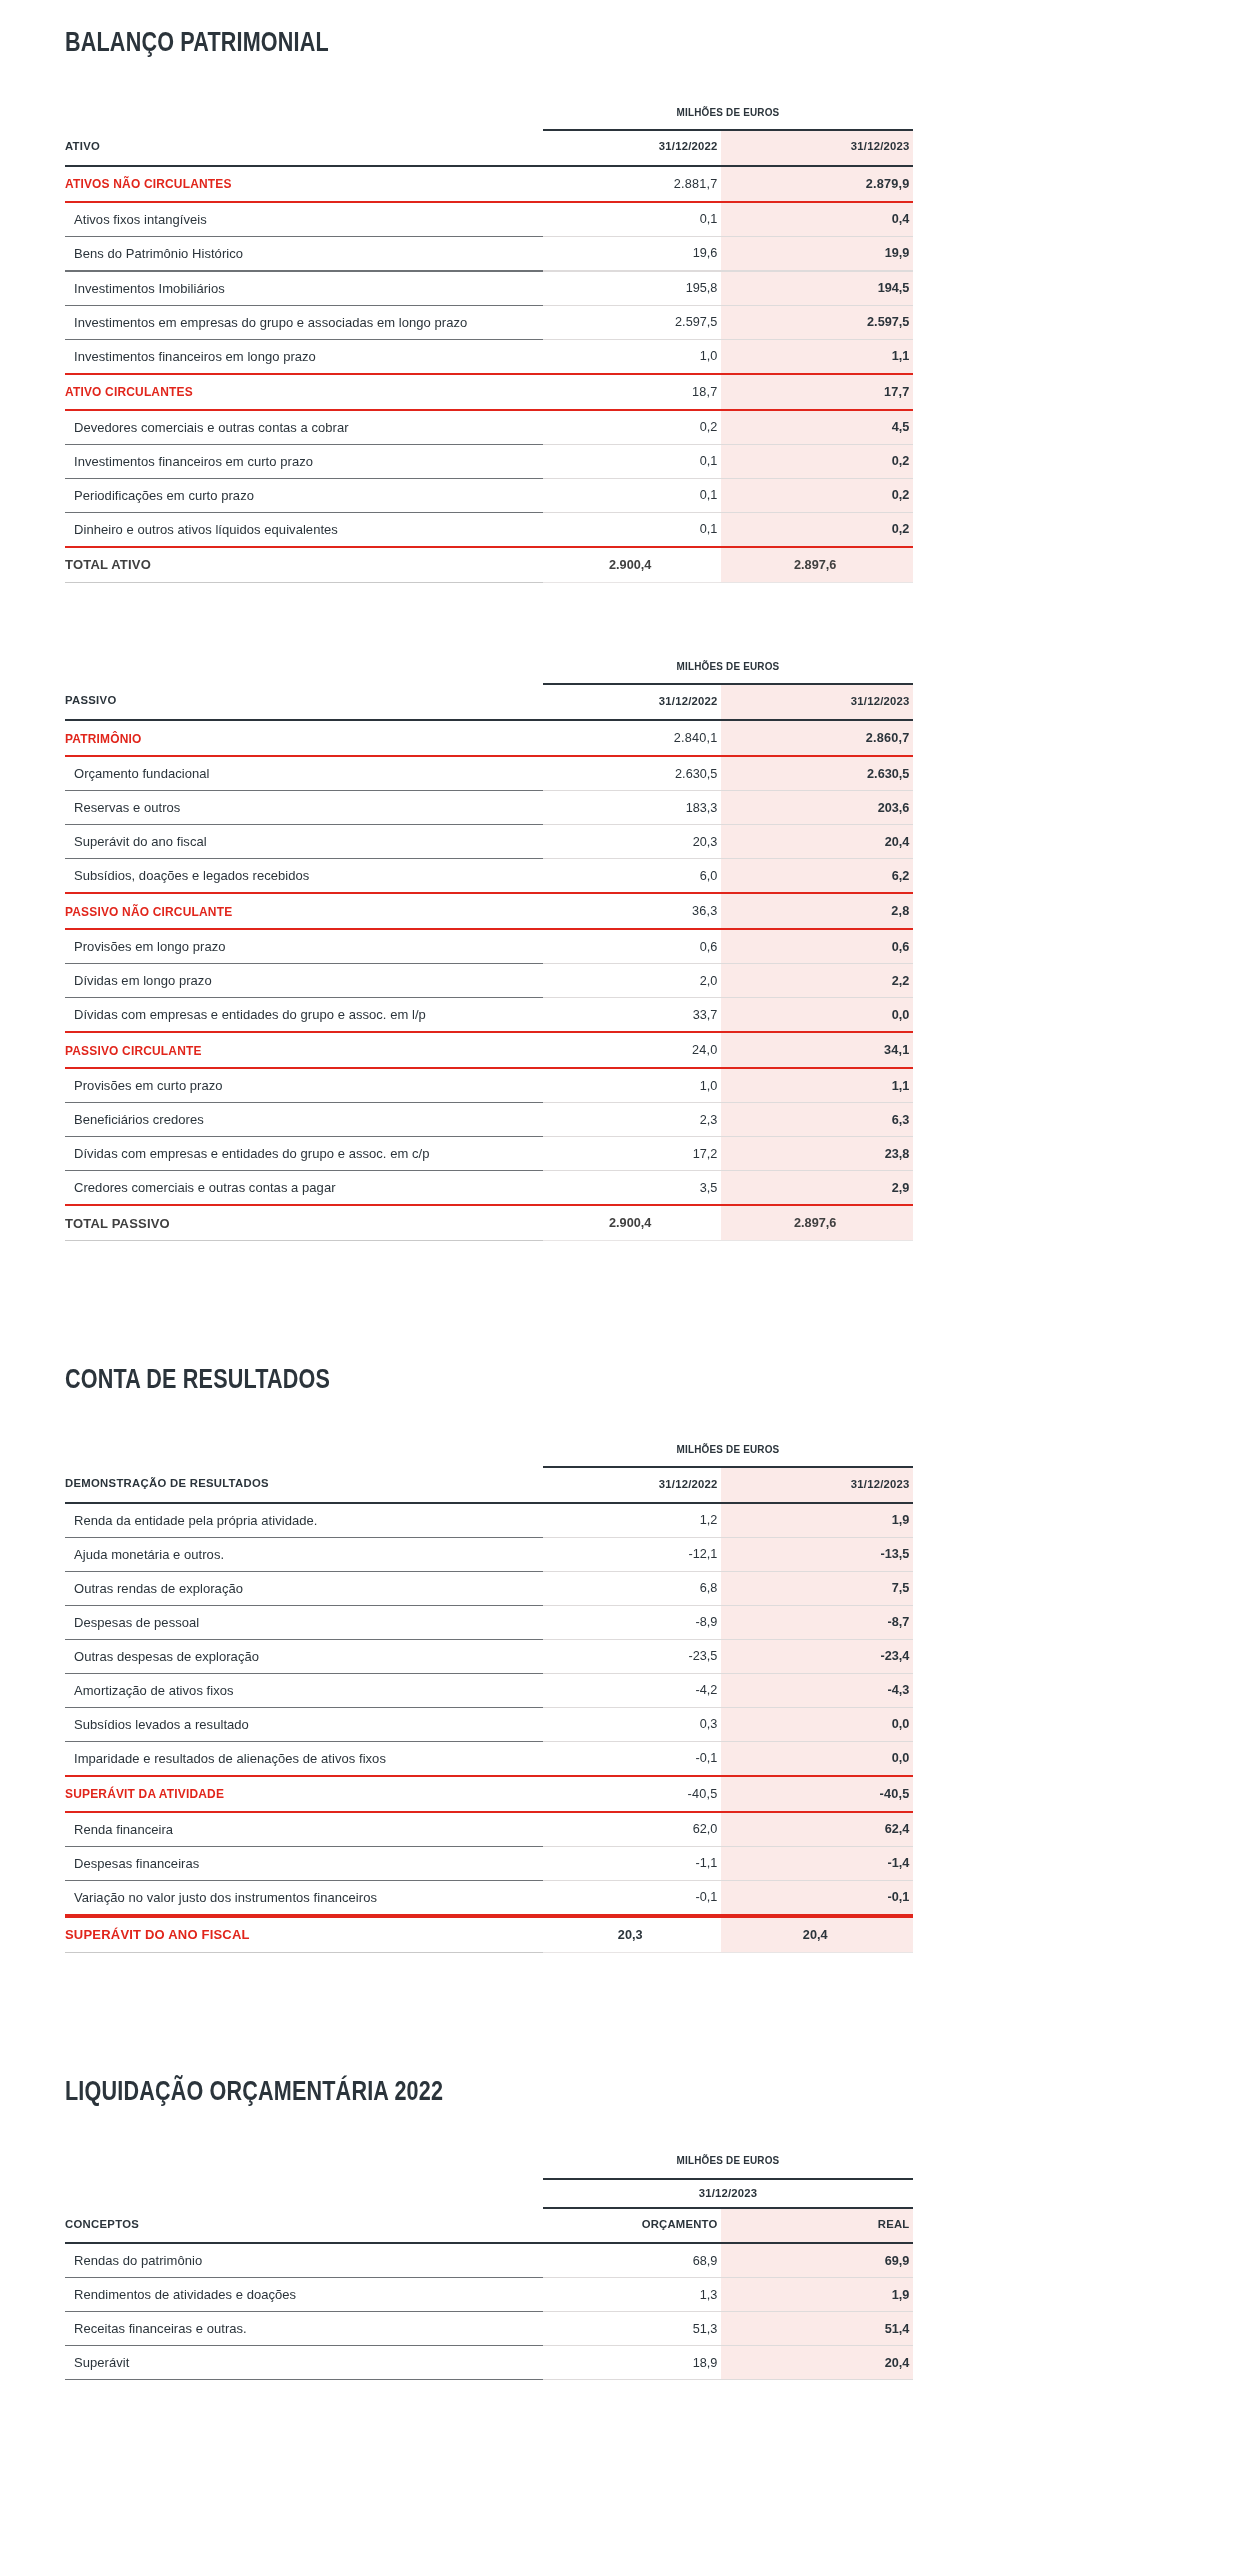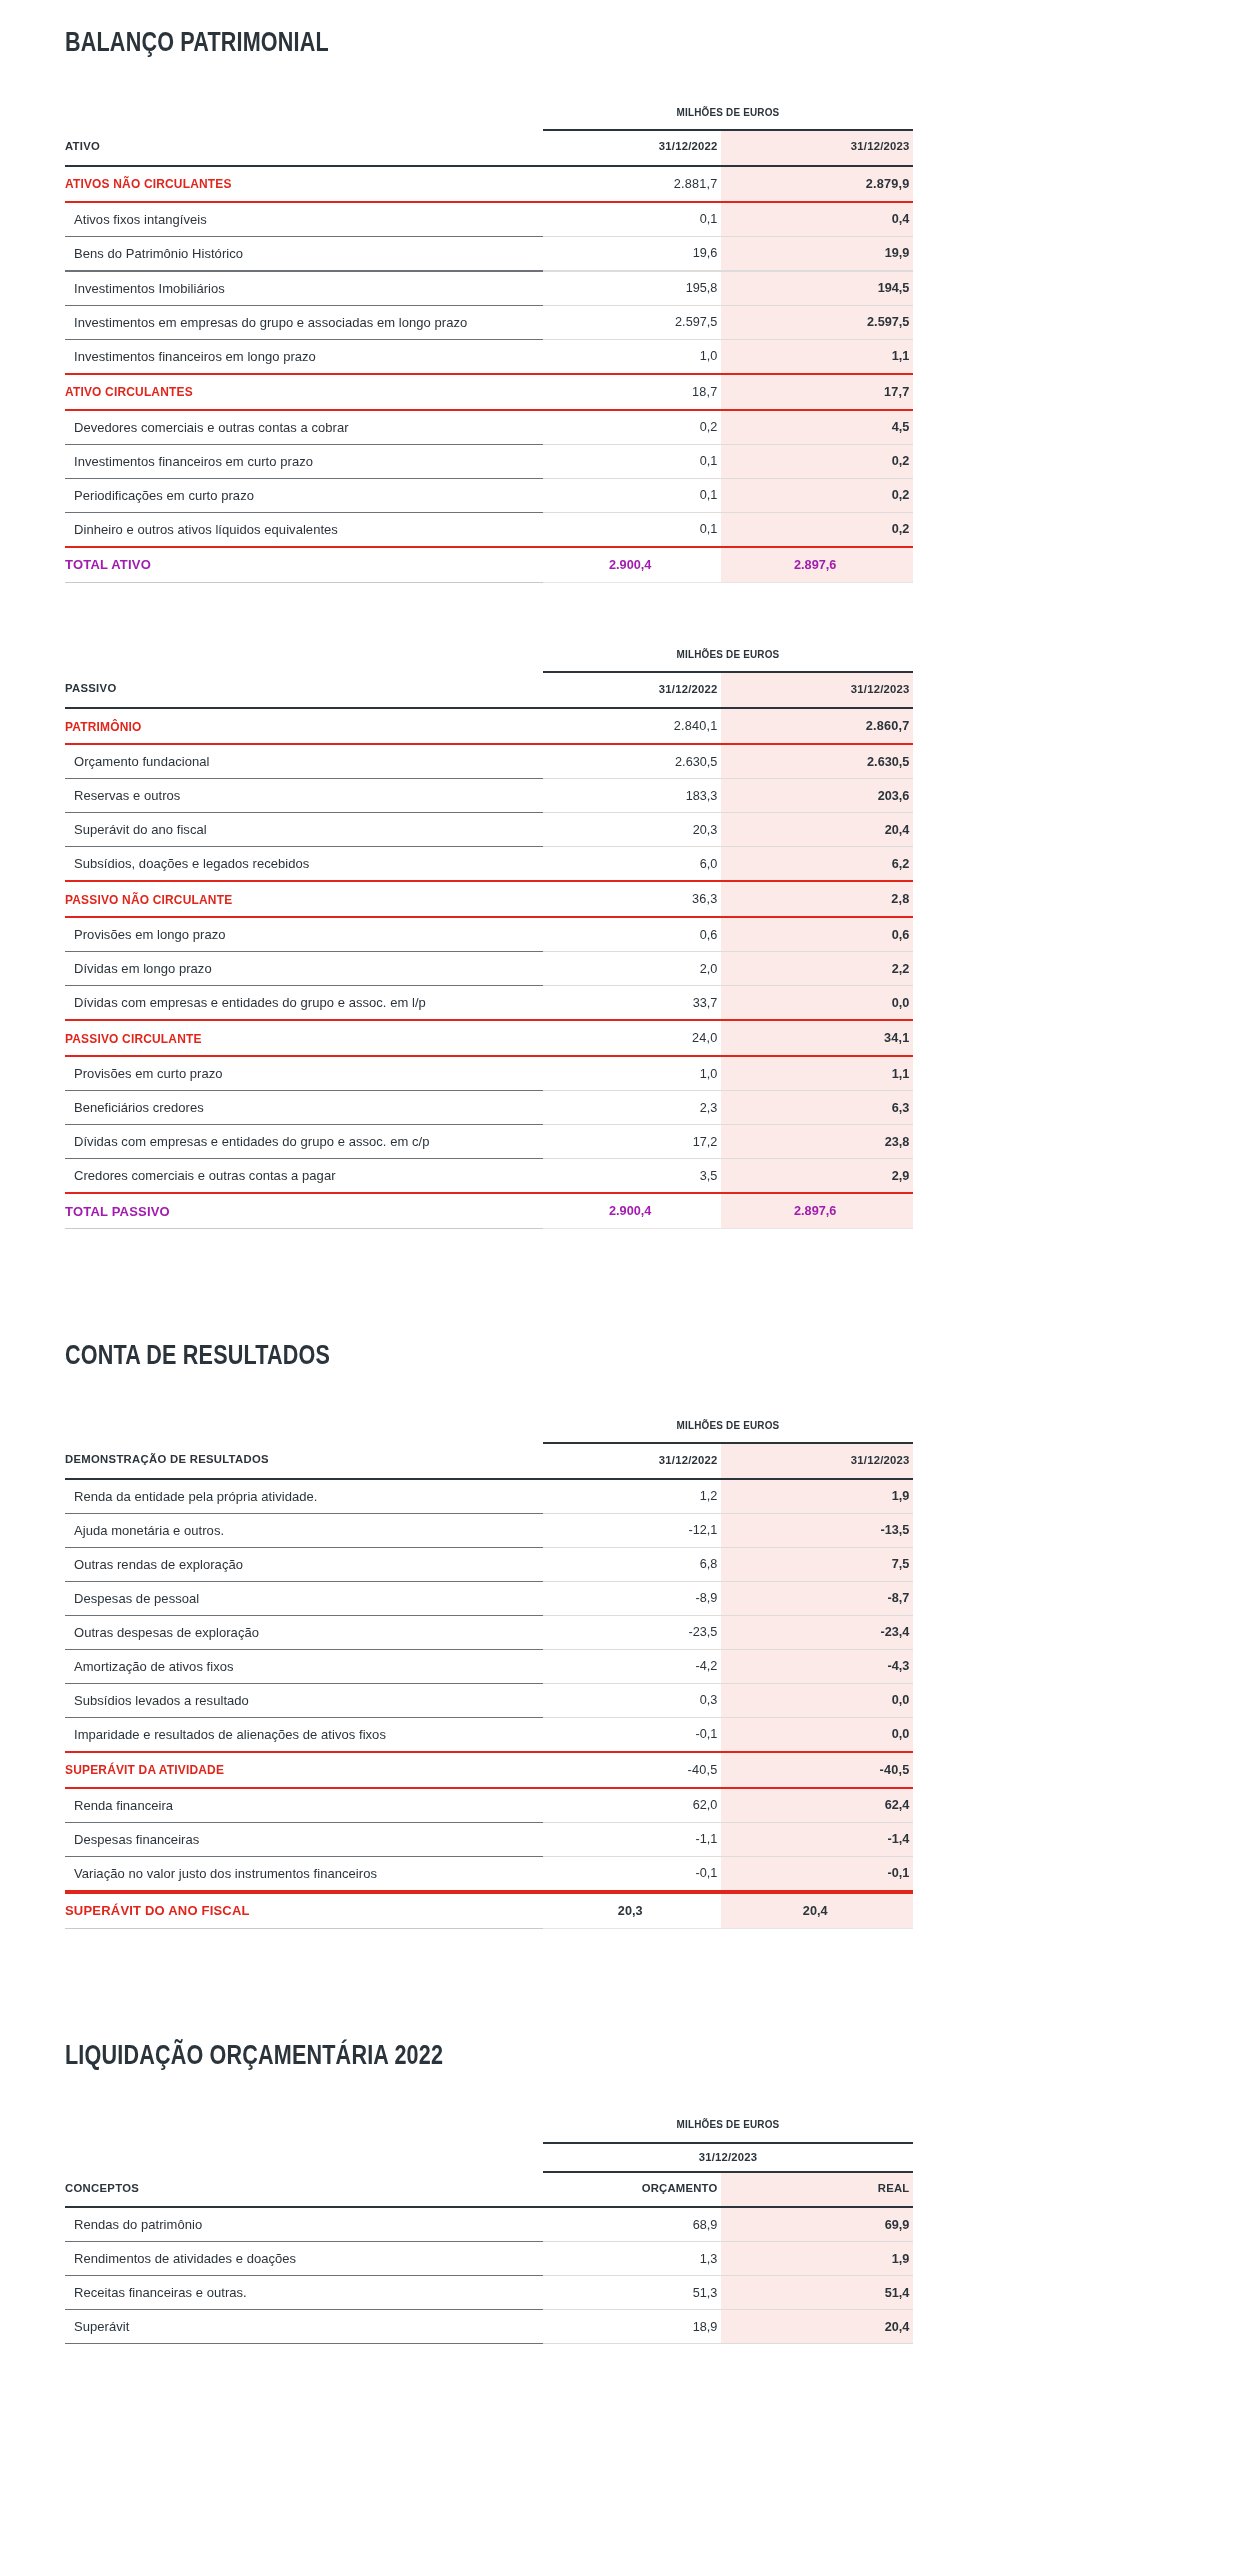--- a/index.html
+++ b/index.html
@@ -116,21 +116,21 @@
     padding-right:3.6px;
     color:#2b343b;
     font-weight:normal;
     font-size:12.7px;
   }
   tr.sect td.num.b{font-weight:bold;}
 
   
   tr.total td{
     height:34px;
-    color:#a21caf;
+    color:#404040;
     font-weight:bold;
     font-size:13px;
   }
   tr.total td.lbl{text-align:left;padding-left:0px;letter-spacing:0.2px;}
   tr.total td.num{text-align:center;padding-right:3.6px;font-size:12.7px;}
 
   
   tr.total.red td.lbl{color:#e1251b;}
   tr.total.red td.num{color:#2b343b;}
 
@@ -140,21 +140,21 @@
   tr.sep td.num{border-bottom:1.4px solid #e3e0e0;}
   tr.sep.light td.lbl{border-bottom:1.3px solid #c9c9c9;}
   tr.sep.light td.num{border-bottom:1.3px solid #e8e5e5;}
   tr.sep.red td.lbl,tr.sep.red td.num{border-bottom:2px solid #e1251b;}
   tr.sep.thin-dark td.lbl{border-bottom:1.8px solid #6e7276;}
   tr.sep.thin-dark td.num{border-bottom:1.8px solid #dedbdb;}
 
   
   tr.sep td.pink{background:#fbeae8;}
 
-  .tbl-block{margin-bottom:4px;}
+  .tbl-block{margin-bottom:16px;}
   .gap-tables{height:56px;}
 
   
   .sub-date-row td{
     height:27px;
     text-align:center;
     font-size:11.3px;
     font-weight:bold;
     color:#2b343b;
     letter-spacing:0.2px;

